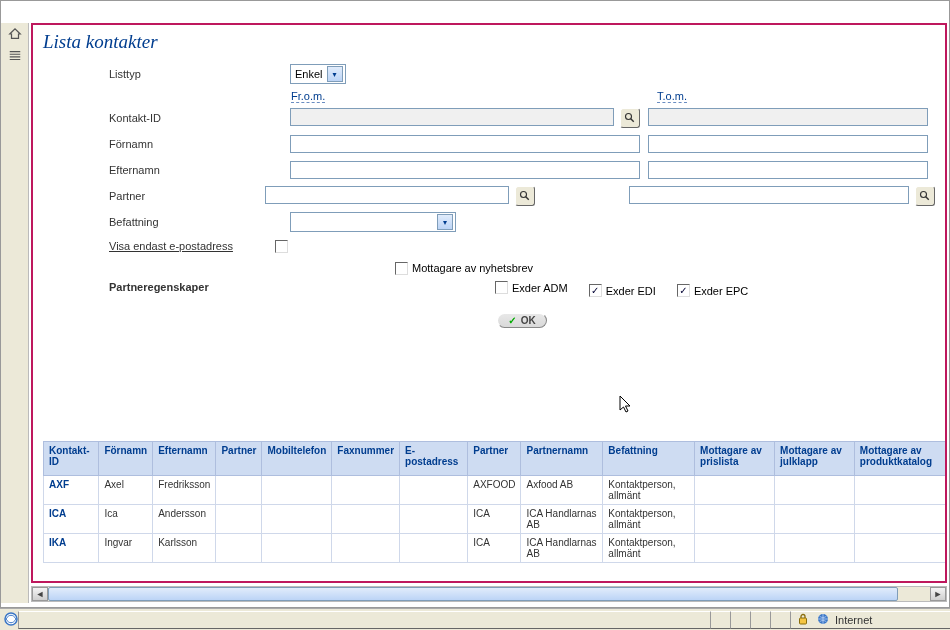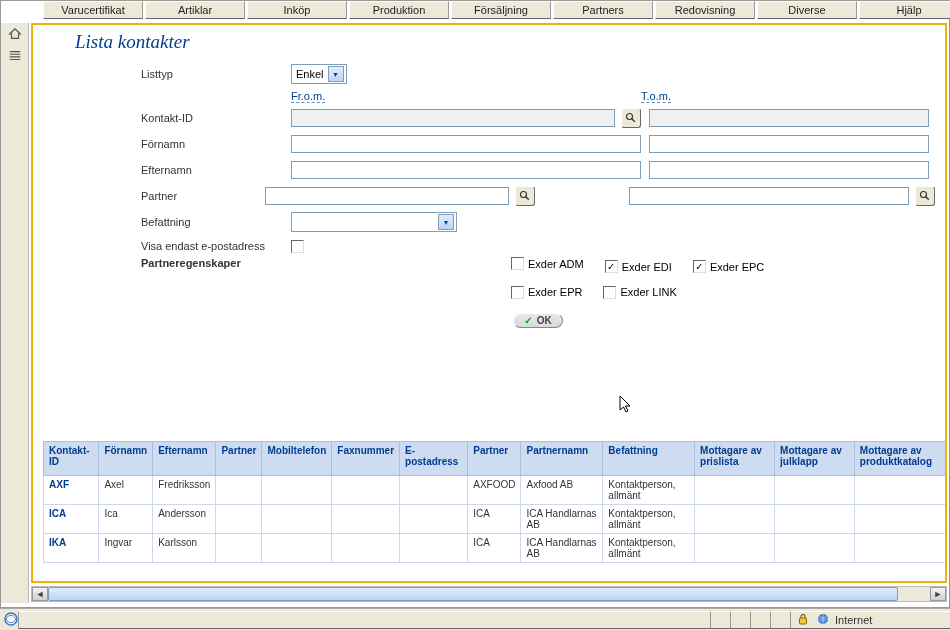--- a/index.html
+++ b/index.html
@@ -53,51 +53,51 @@
     padding-top: 4px;
     gap: 6px;
   }
   .home-icon svg, .bars-icon svg { width: 14px; height: 14px; }
 
   .content {
     position: absolute;
     left: 30px; top: 22px;
     right: 2px;
     height: 560px;
-    border: 2px solid #eab308;
+    border: 2px solid #be185d;
     background: #fff;
     overflow: hidden;
-    padding-left: 32px;
   }
   .title {
     color: #003d8f;
     font-family: Georgia, 'Times New Roman', serif;
     font-style: italic;
     font-size: 19px;
     padding: 6px 10px 4px 10px;
   }
 
   .form {
     padding: 4px 10px 0 76px;
     font-size: 11px;
   }
   .row {
     display: flex;
     align-items: center;
     height: 26px;
+    gap: 16px;
   }
   .label {
     width: 150px;
     color: #333;
   }
   .field-area {
     display: flex;
-    align-items: center;
     gap: 6px;
     flex: 1;
+    margin-left: 15px;
   }
   .selectish {
     display: inline-flex; align-items:center;
     height: 20px;
     border: 1px solid #7f9db9;
     padding-left: 4px; padding-right: 2px;
     font-size: 11px;
   }
   .dd-btn {
     width: 16px; height: 16px;
@@ -131,20 +131,21 @@
     border-bottom-color:#666; border-right-color:#666;
     border-radius: 3px;
     display: inline-flex; align-items:center; justify-content:center;
     cursor: pointer;
   }
   .mag-btn svg { width: 12px; height: 12px; }
 
   .subhdr {
     color: #003d8f;
     font-size: 11px;
+    margin-left: 16px;
   }
   .dotted { border-bottom: 1px dashed #6a8dc1; display: inline-block; }
 
   .bold-label { font-weight: bold; color: #333; }
 
   .chk {
     width: 13px; height: 13px;
     border: 1px solid #7f9db9;
     background: #fff;
     display: inline-flex; align-items:center; justify-content:center;
@@ -251,31 +252,20 @@
     display: inline-flex; align-items:center;
   }
   .status .wide { flex:1; }
   .pad-left { padding-left: 4px; }
 </style>
 </head>
 <body>
 
 <div class="frame">
 
-  <div class="tabs">
-    <div class="tab">Varucertifikat</div>
-    <div class="tab">Artiklar</div>
-    <div class="tab">Inköp</div>
-    <div class="tab">Produktion</div>
-    <div class="tab">Försäljning</div>
-    <div class="tab">Partners</div>
-    <div class="tab">Redovisning</div>
-    <div class="tab">Diverse</div>
-    <div class="tab">Hjälp</div>
-  </div>
 
   <div class="sidebar">
     <span class="home-icon">
       <svg viewBox="0 0 16 16">
           <path d="M2 8L8 2l6 6h-2v5H4V8H2z" fill="none" stroke="#555" stroke-width="1.4"></path>
         </svg>
     </span>
     <span class="bars-icon">
       <svg viewBox="0 0 16 16">
           <path d="M2 3h12M2 6h12M2 9h12M2 12h12" stroke="#555" stroke-width="1.4"></path>
@@ -358,52 +348,48 @@
         <div class="label">Befattning</div>
         <div class="field-area">
           <span class="selectish" style="width:166px;">
             <span style="flex:1;"></span>
             <span class="dd-btn">▾</span>
           </span>
         </div>
       </div>
 
       <div class="row" style="height:22px;">
-        <div class="label" style="width:150px;">Visa endast e-postadress</div>
+        <div class="label" style="width:150px;text-decoration:underline;">Visa endast e-postadress</div>
         <span class="chk inset3d"></span>
       </div>
 
+      <div class="row" style="height:24px;">
+        <div class="label"></div>
+        <div style="flex:1; padding-left:120px;">
+          <span class="chk-label">
+              <span class="chk inset3d"></span>
+              <span>Mottagare av nyhetsbrev</span>
+            </span>
+        </div>
+      </div>
 
       <div class="row" style="height:24px; align-items:flex-start;">
         <div class="label bold-label">Partneregenskaper</div>
         <div style="flex:1; padding-left:220px;">
           <span class="chk-label">
               <span class="chk inset3d"></span>
               <span>Exder ADM</span>
             </span>
           <span class="chk-label">
               <span class="chk inset3d">✓</span>
               <span>Exder EDI</span>
             </span>
           <span class="chk-label">
               <span class="chk inset3d">✓</span>
               <span>Exder EPC</span>
-            </span>
-        </div>
-      </div>
-      <div class="row" style="height:24px;">
-        <div class="label"></div>
-        <div style="flex:1; padding-left:220px;">
-          <span class="chk-label">
-              <span class="chk inset3d"></span>
-              <span>Exder EPR</span>
-            </span>
-          <span class="chk-label">
-              <span class="chk inset3d"></span>
-              <span>Exder LINK</span>
             </span>
         </div>
       </div>
 
       <div class="row" style="justify-content:center; height:30px;">
         <span class="ok-btn">
             <span class="tick">✓</span>
             <span>OK</span>
           </span>
       </div>

